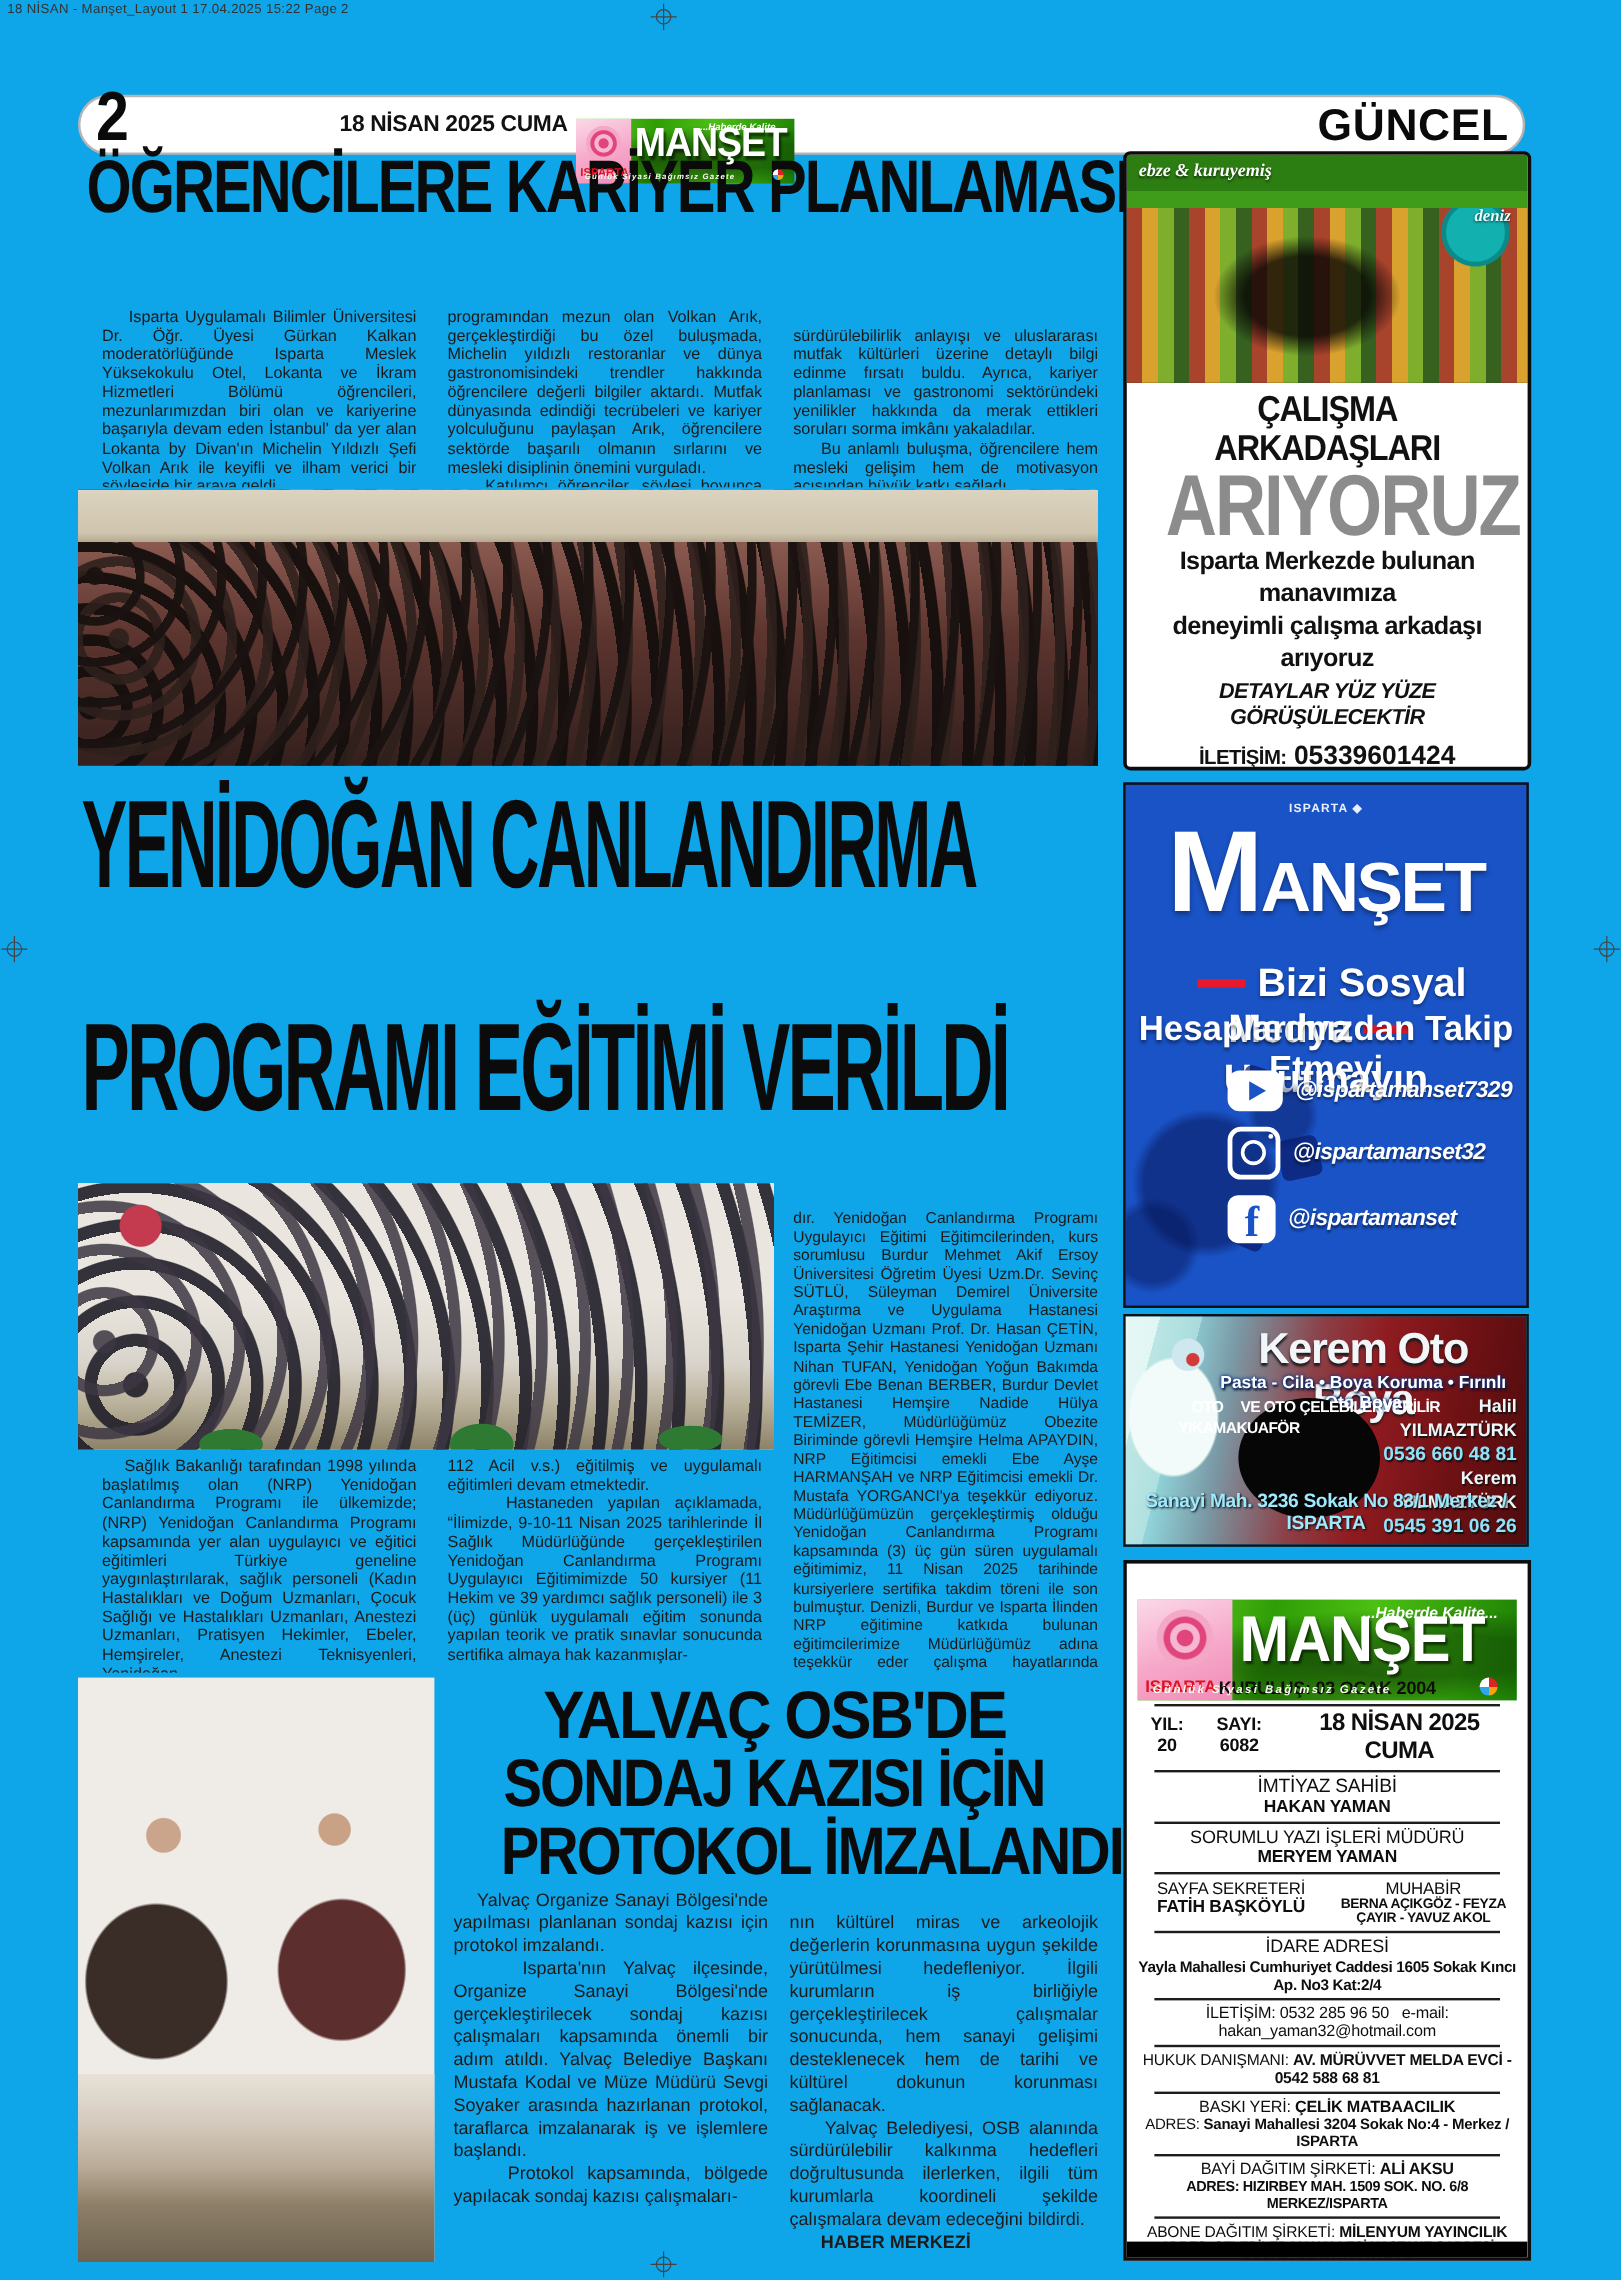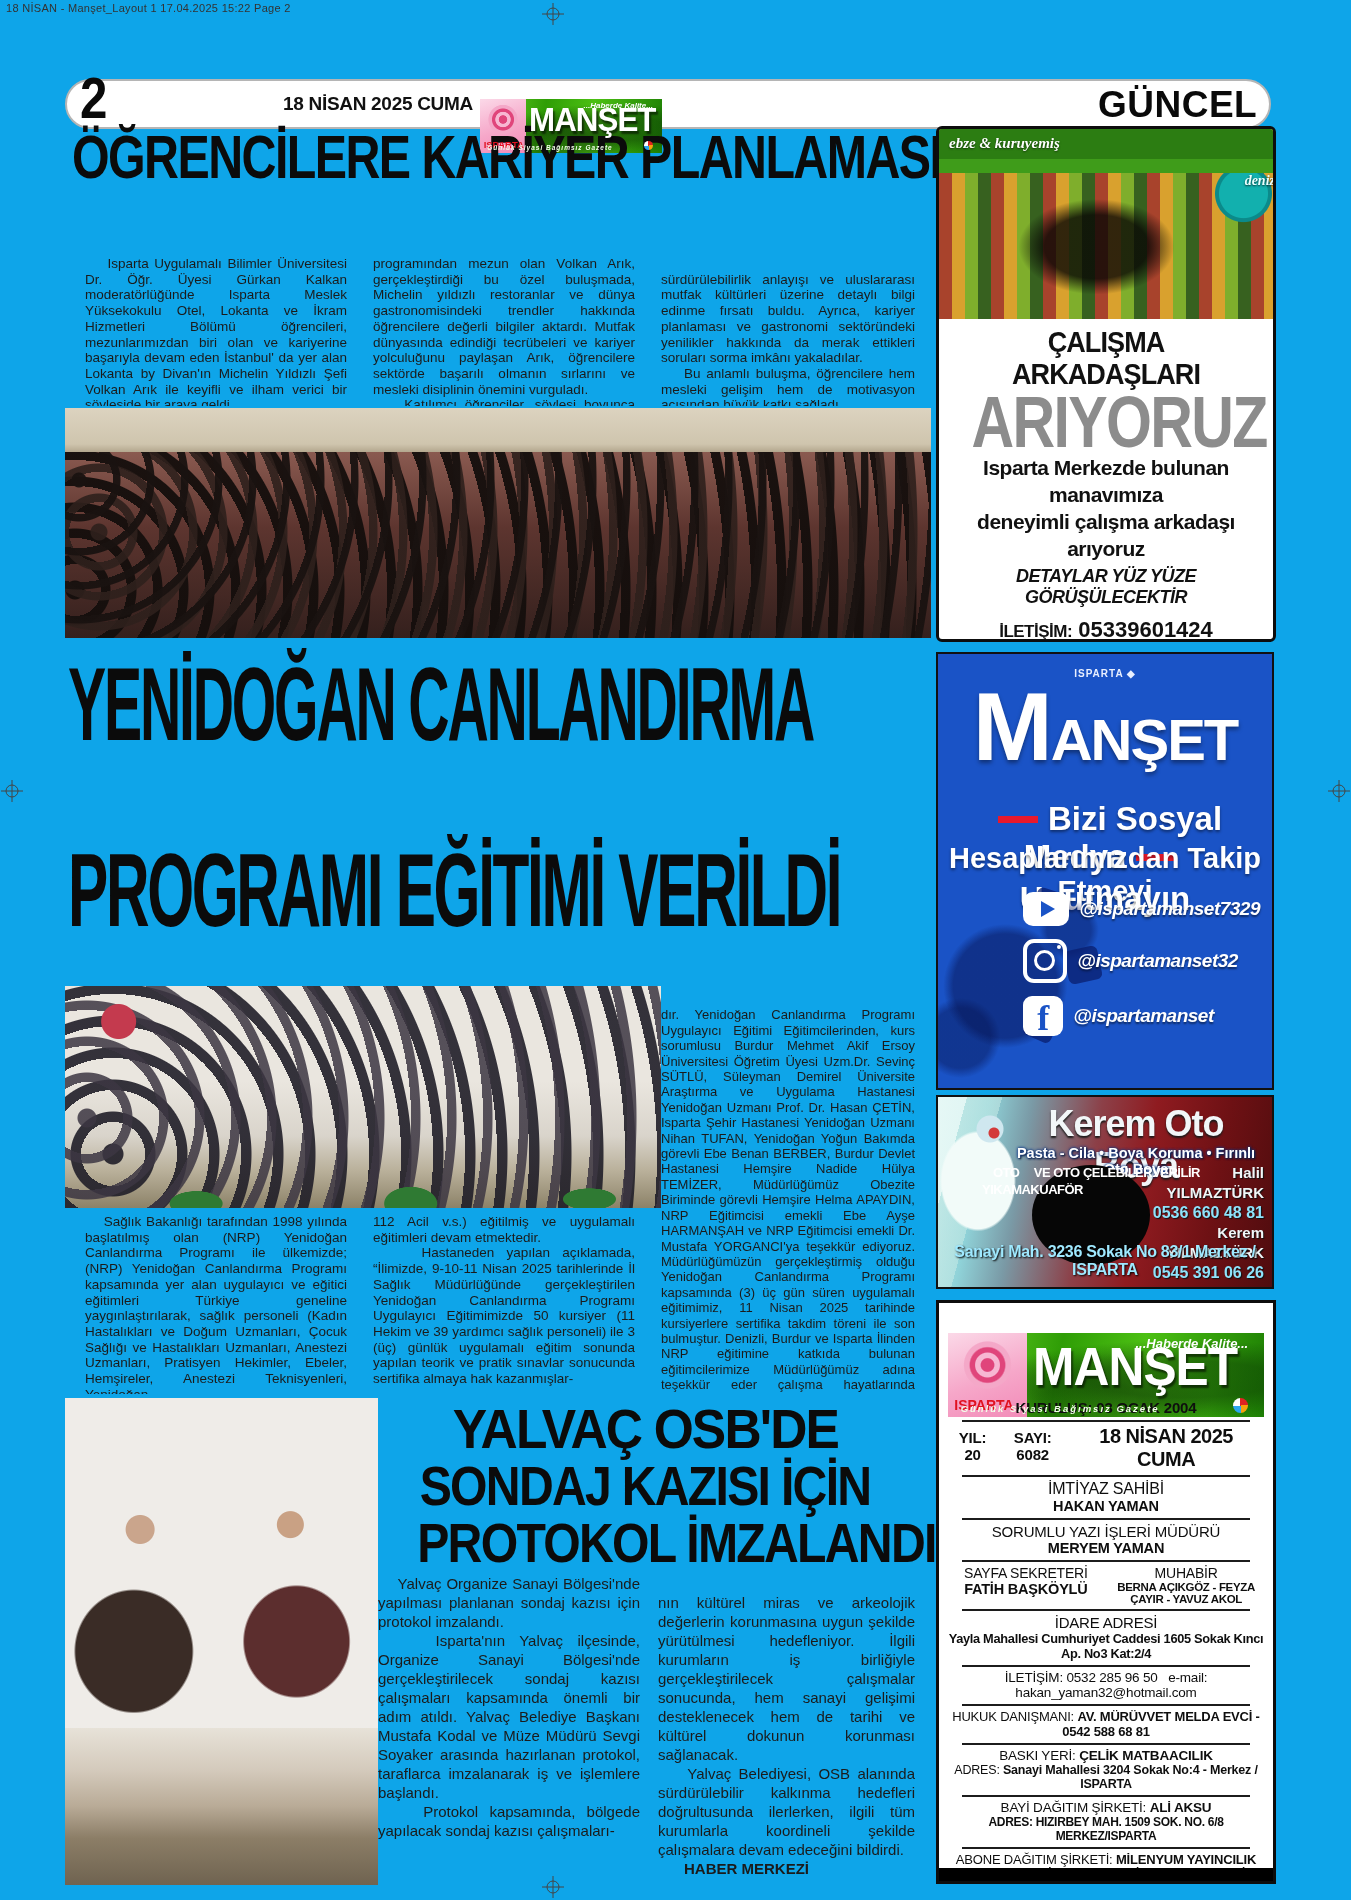--- a/index.html
+++ b/index.html
@@ -46,21 +46,21 @@
   
   .hl{font-weight:900;color:#0b0b0b;letter-spacing:-2px;white-space:nowrap;}
   .sq{display:inline-block;transform-origin:left top;}
   .sqc{display:inline-block;transform-origin:center top;}
   
   .bt{font-size:13.5px;line-height:15.7px;text-align:justify;white-space:pre-line;color:#1b1b1b;overflow:hidden;}
   .bt-sm{font-size:13px;line-height:15.4px;}
   .bt3{font-size:15px;line-height:19px;}
   .byline{display:block;font-weight:bold;text-indent:26px;white-space:normal;}
   
-  .photo{overflow:hidden;padding-left:16px;}
+  .photo{overflow:hidden;}
   .photo-audience{background-color:#55302c;background-image:
       linear-gradient(180deg,#dcd3c0 0px,#cfc5ae 36px,#b3a78e 44px,rgba(0,0,0,0) 44px),
       repeating-radial-gradient(circle at 14px 72px, rgba(25,18,16,.95) 0 7px, rgba(0,0,0,0) 8px 34px),
       repeating-radial-gradient(circle at 34px 124px, rgba(46,32,28,.9) 0 8px, rgba(0,0,0,0) 9px 30px),
       repeating-radial-gradient(circle at 10px 182px, rgba(20,14,12,.95) 0 9px, rgba(0,0,0,0) 10px 26px),
       linear-gradient(180deg,#8a5a50 44px,#5d352f 120px,#34201d 230px);}
   .photo-group{background-color:#e6e1da;background-image:
       radial-gradient(circle at 9% 16%, #c43a4e 0 17px, transparent 18px),
       radial-gradient(ellipse at 88% 96%, #2f7a33 0 26px, transparent 27px),
       radial-gradient(ellipse at 58% 98%, #2f7a33 0 26px, transparent 27px),

